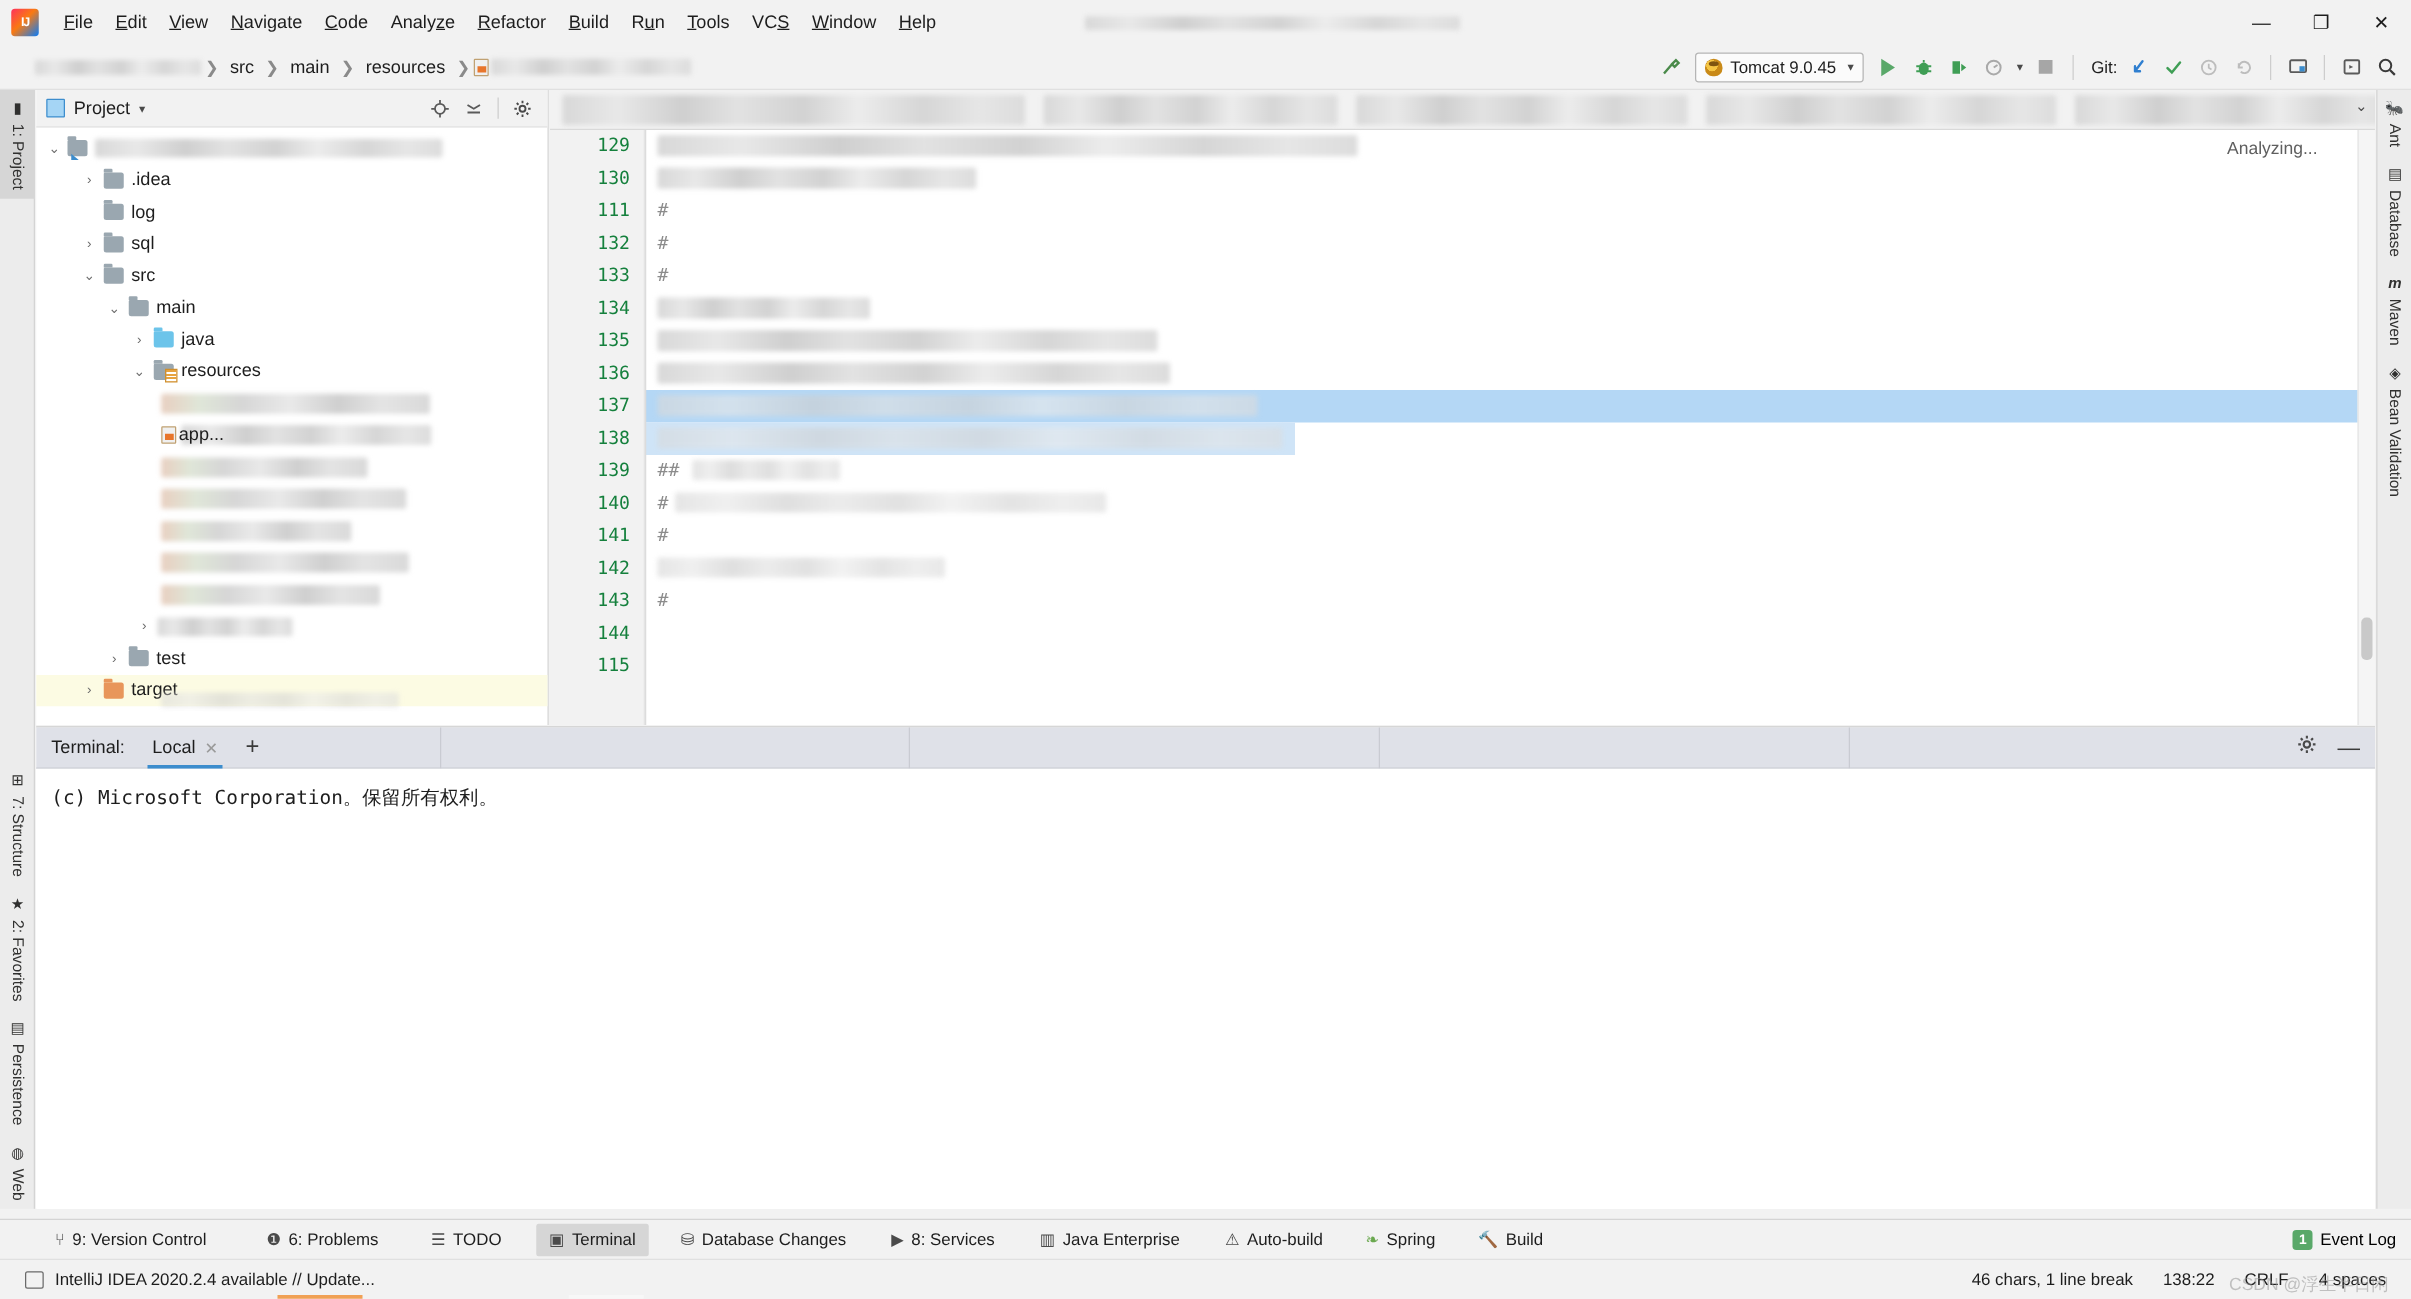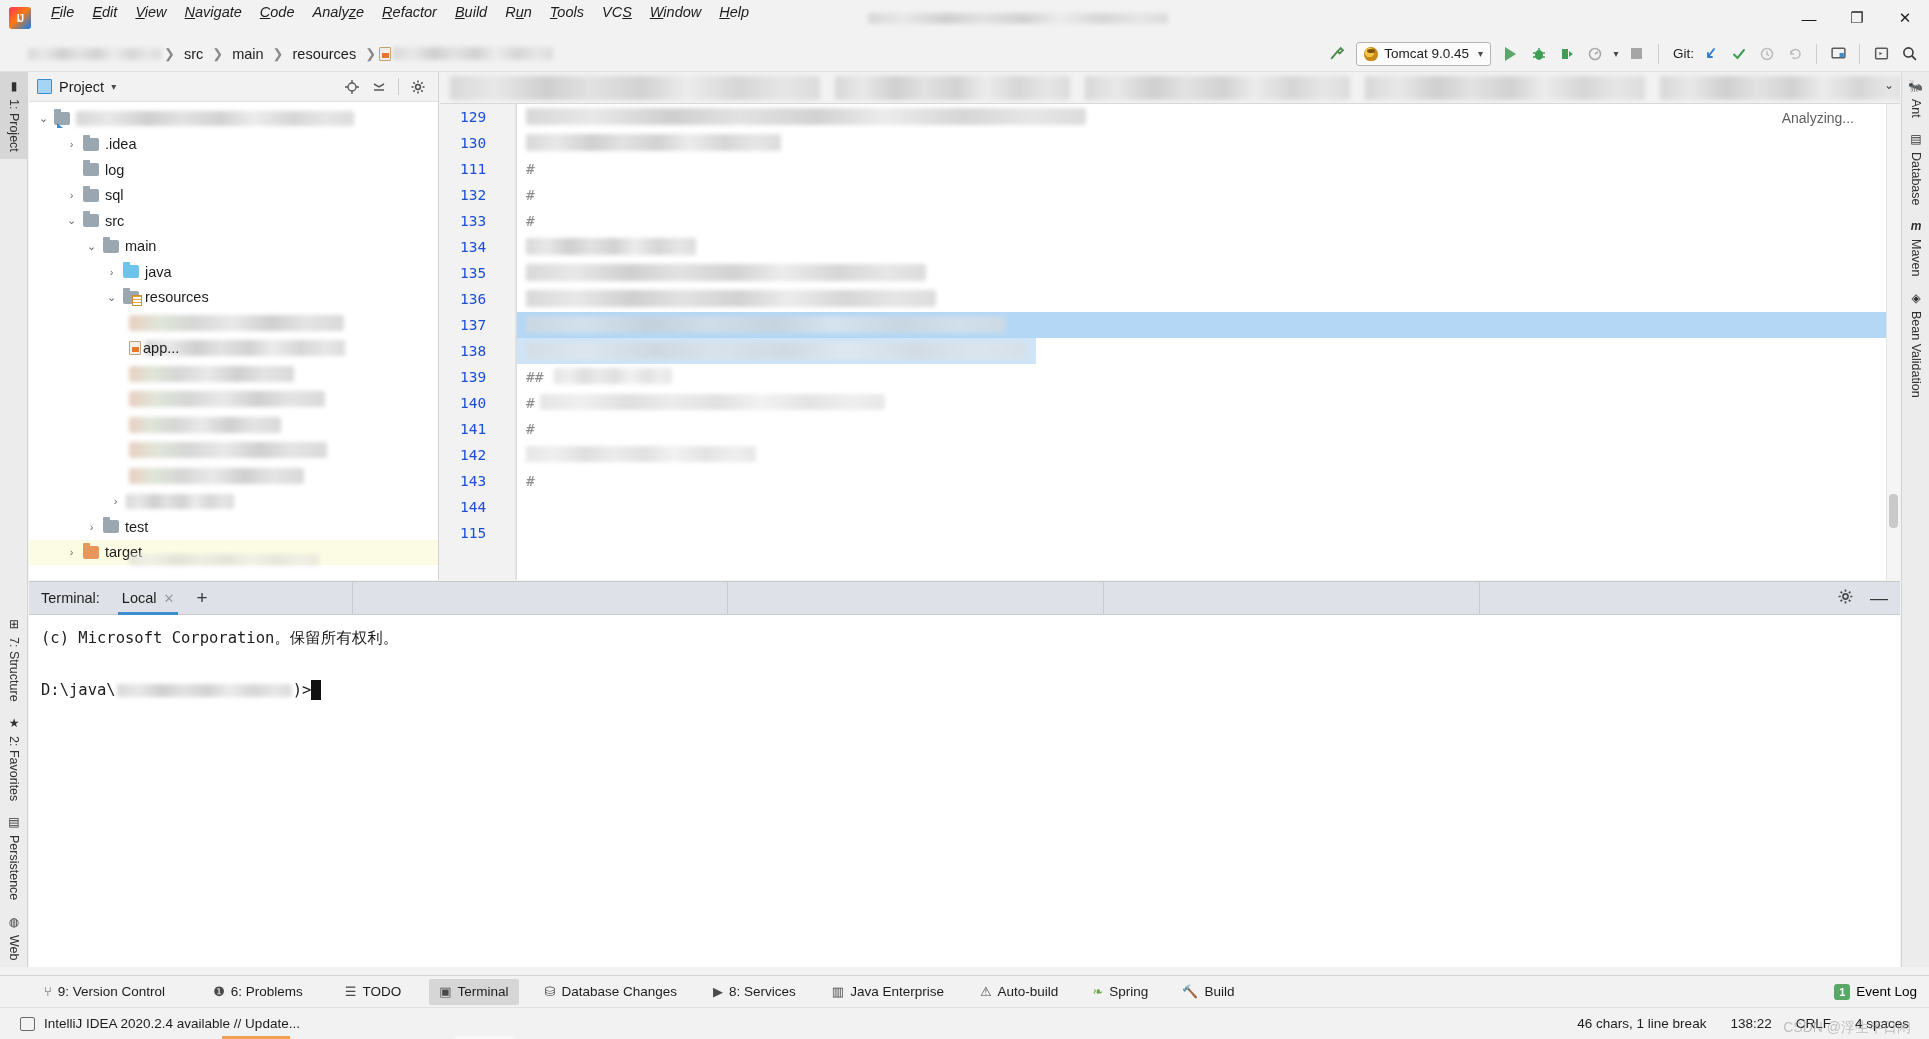--- a/index.html
+++ b/index.html
@@ -35,21 +35,21 @@
     width: 22px; height: 22px; margin-left: 9px; margin-right: 11px;
     border-radius: 3px; position: relative;
     background: linear-gradient(135deg,#fe315d 0%,#f97a12 45%,#087cfa 100%);
     flex: 0 0 auto;
   }
   .ij-logo::after {
     content: "IJ"; position: absolute; inset: 0; color: #fff;
     font-size: 10px; font-weight: bold; display: flex;
     align-items: center; justify-content: center; letter-spacing: -1px;
   }
-  .menubar { display: flex; height: 36px; font-style: italic; }
+  .menubar { display: flex; align-items: center; height: 36px; }
   .menu-item {
     padding: 4px 9px; font-size: 14.5px; color: #1d1d1d; cursor: default;
     white-space: nowrap;
   }
   .menu-item u { text-decoration: underline; }
   .title-blur { width: 300px; height: 11px; margin-left: 110px; }
   .win-btns { margin-left: auto; display: flex; height: 36px; }
   .win-btn {
     width: 48px; height: 36px; display: flex; align-items: center;
     justify-content: center; color: #1d1d1d; font-size: 15px;
@@ -190,22 +190,22 @@
   }
   .tabchev {
     position: absolute; right: 6px; top: 6px; color: #4a4a4a; font-size: 12px;
     z-index: 6;
   }
   .gutter {
     position: absolute; left: 0; top: 32px; width: 76px; bottom: 0;
     background: #f2f2f2; border-right: 1px solid #e4e4e4;
   }
   .lnum {
-    height: 26px; line-height: 26px; padding-right: 11px;
-    font-family: "DejaVu Sans Mono", monospace; font-size: 14.5px; color: #1d4ed8; padding-left: 20px;
+    height: 26px; line-height: 26px; text-align: right; padding-right: 11px;
+    font-family: "DejaVu Sans Mono", monospace; font-size: 14.5px; color: #15803d;
   }
   .codearea {
     position: absolute; left: 76px; top: 32px; right: 0; bottom: 0; background: #fff;
   }
   .cline {
     height: 26px; line-height: 26px; position: relative;
     font-family: "DejaVu Sans Mono", monospace; font-size: 14.5px;
     color: #8c8c8c; padding-left: 10px; white-space: nowrap;
   }
   .cline.hl-blue { background: #b4d7f5; }
@@ -683,26 +683,20 @@
               <circle cx="8" cy="8" r="2.4" stroke="#4a4a4a" stroke-width="1.6" fill="none"></circle>
               <path d="M8 1.5v2M8 12.5v2M1.5 8h2M12.5 8h2M3.4 3.4l1.4 1.4M11.2 11.2l1.4 1.4M12.6 3.4l-1.4 1.4M4.8 11.2l-1.4 1.4" stroke="#4a4a4a" stroke-width="1.6"></path>
             </svg>
         </span>
         <span style="font-size:18px;color:#3a3a3a;line-height:1">—</span>
       </div>
     </div>
     <div class="termbody">
       <div class="tline">(c) Microsoft Corporation。保留所有权利。</div>
       <div class="tline">&nbsp;</div>
-      <div class="tline">
-        <span>D:\java\</span>
-        <span class="blur path-blur"></span>
-        <span>)&gt;</span>
-        <span class="cursor-blk"></span>
-      </div>
     </div>
   </div>
 
   <div class="toolwinbar">
     <div class="twb" style="margin-left:34px">
       <span class="gl">⑂</span>
       <span>9: Version Control</span>
     </div>
     <div class="twb" style="margin-left:28px">
       <span class="gl">❶</span>

